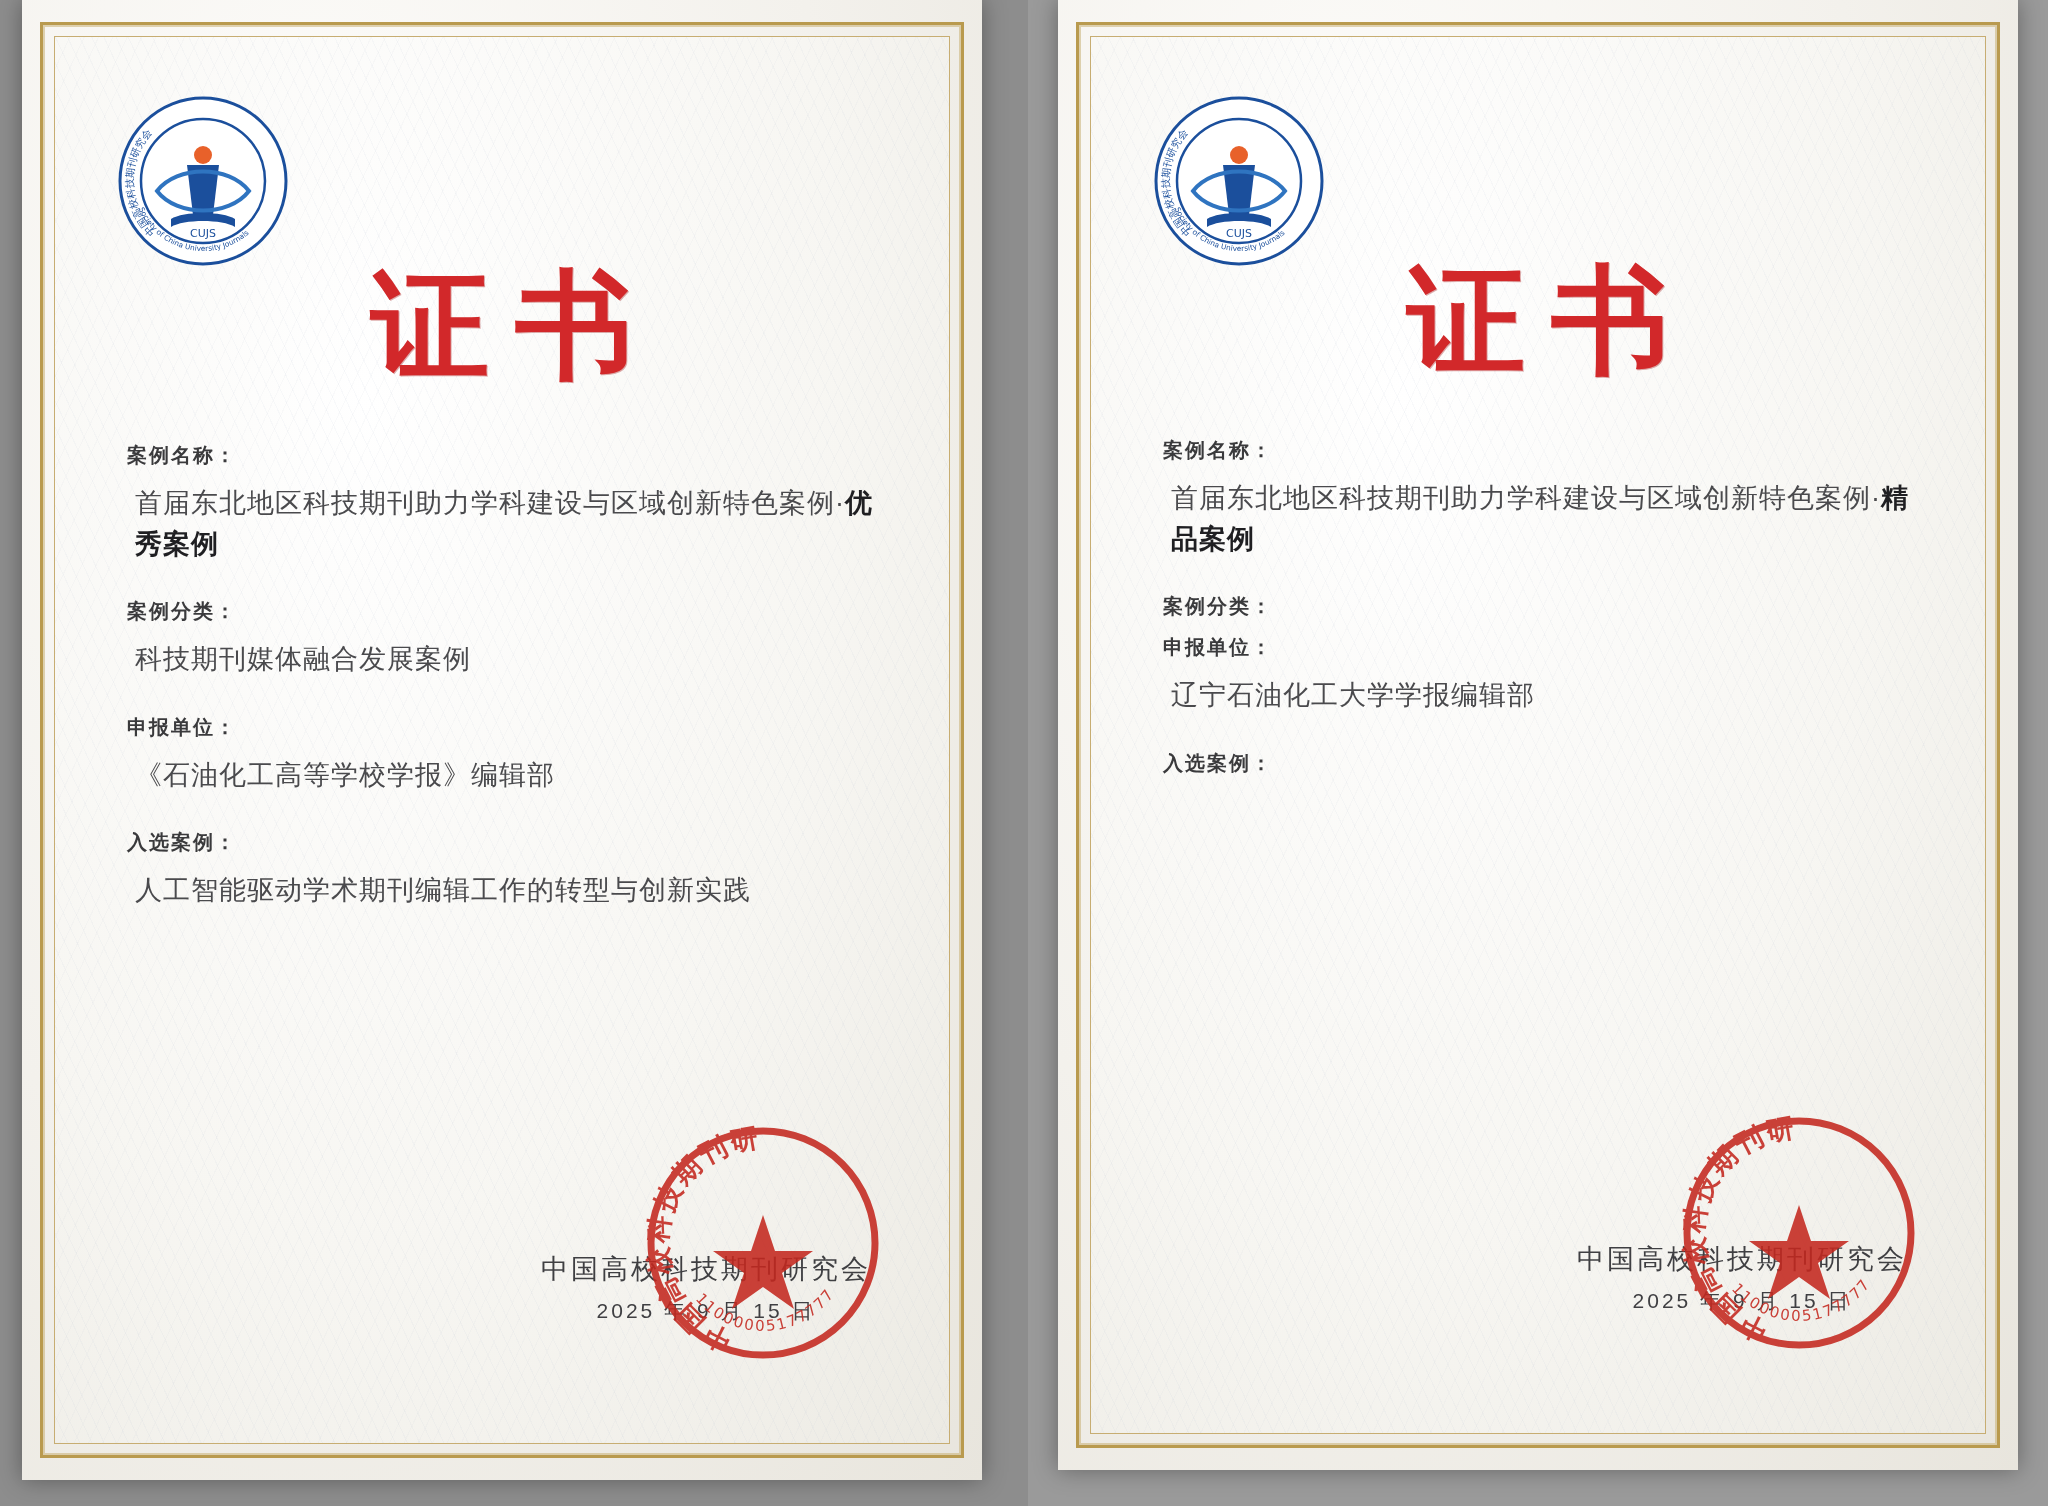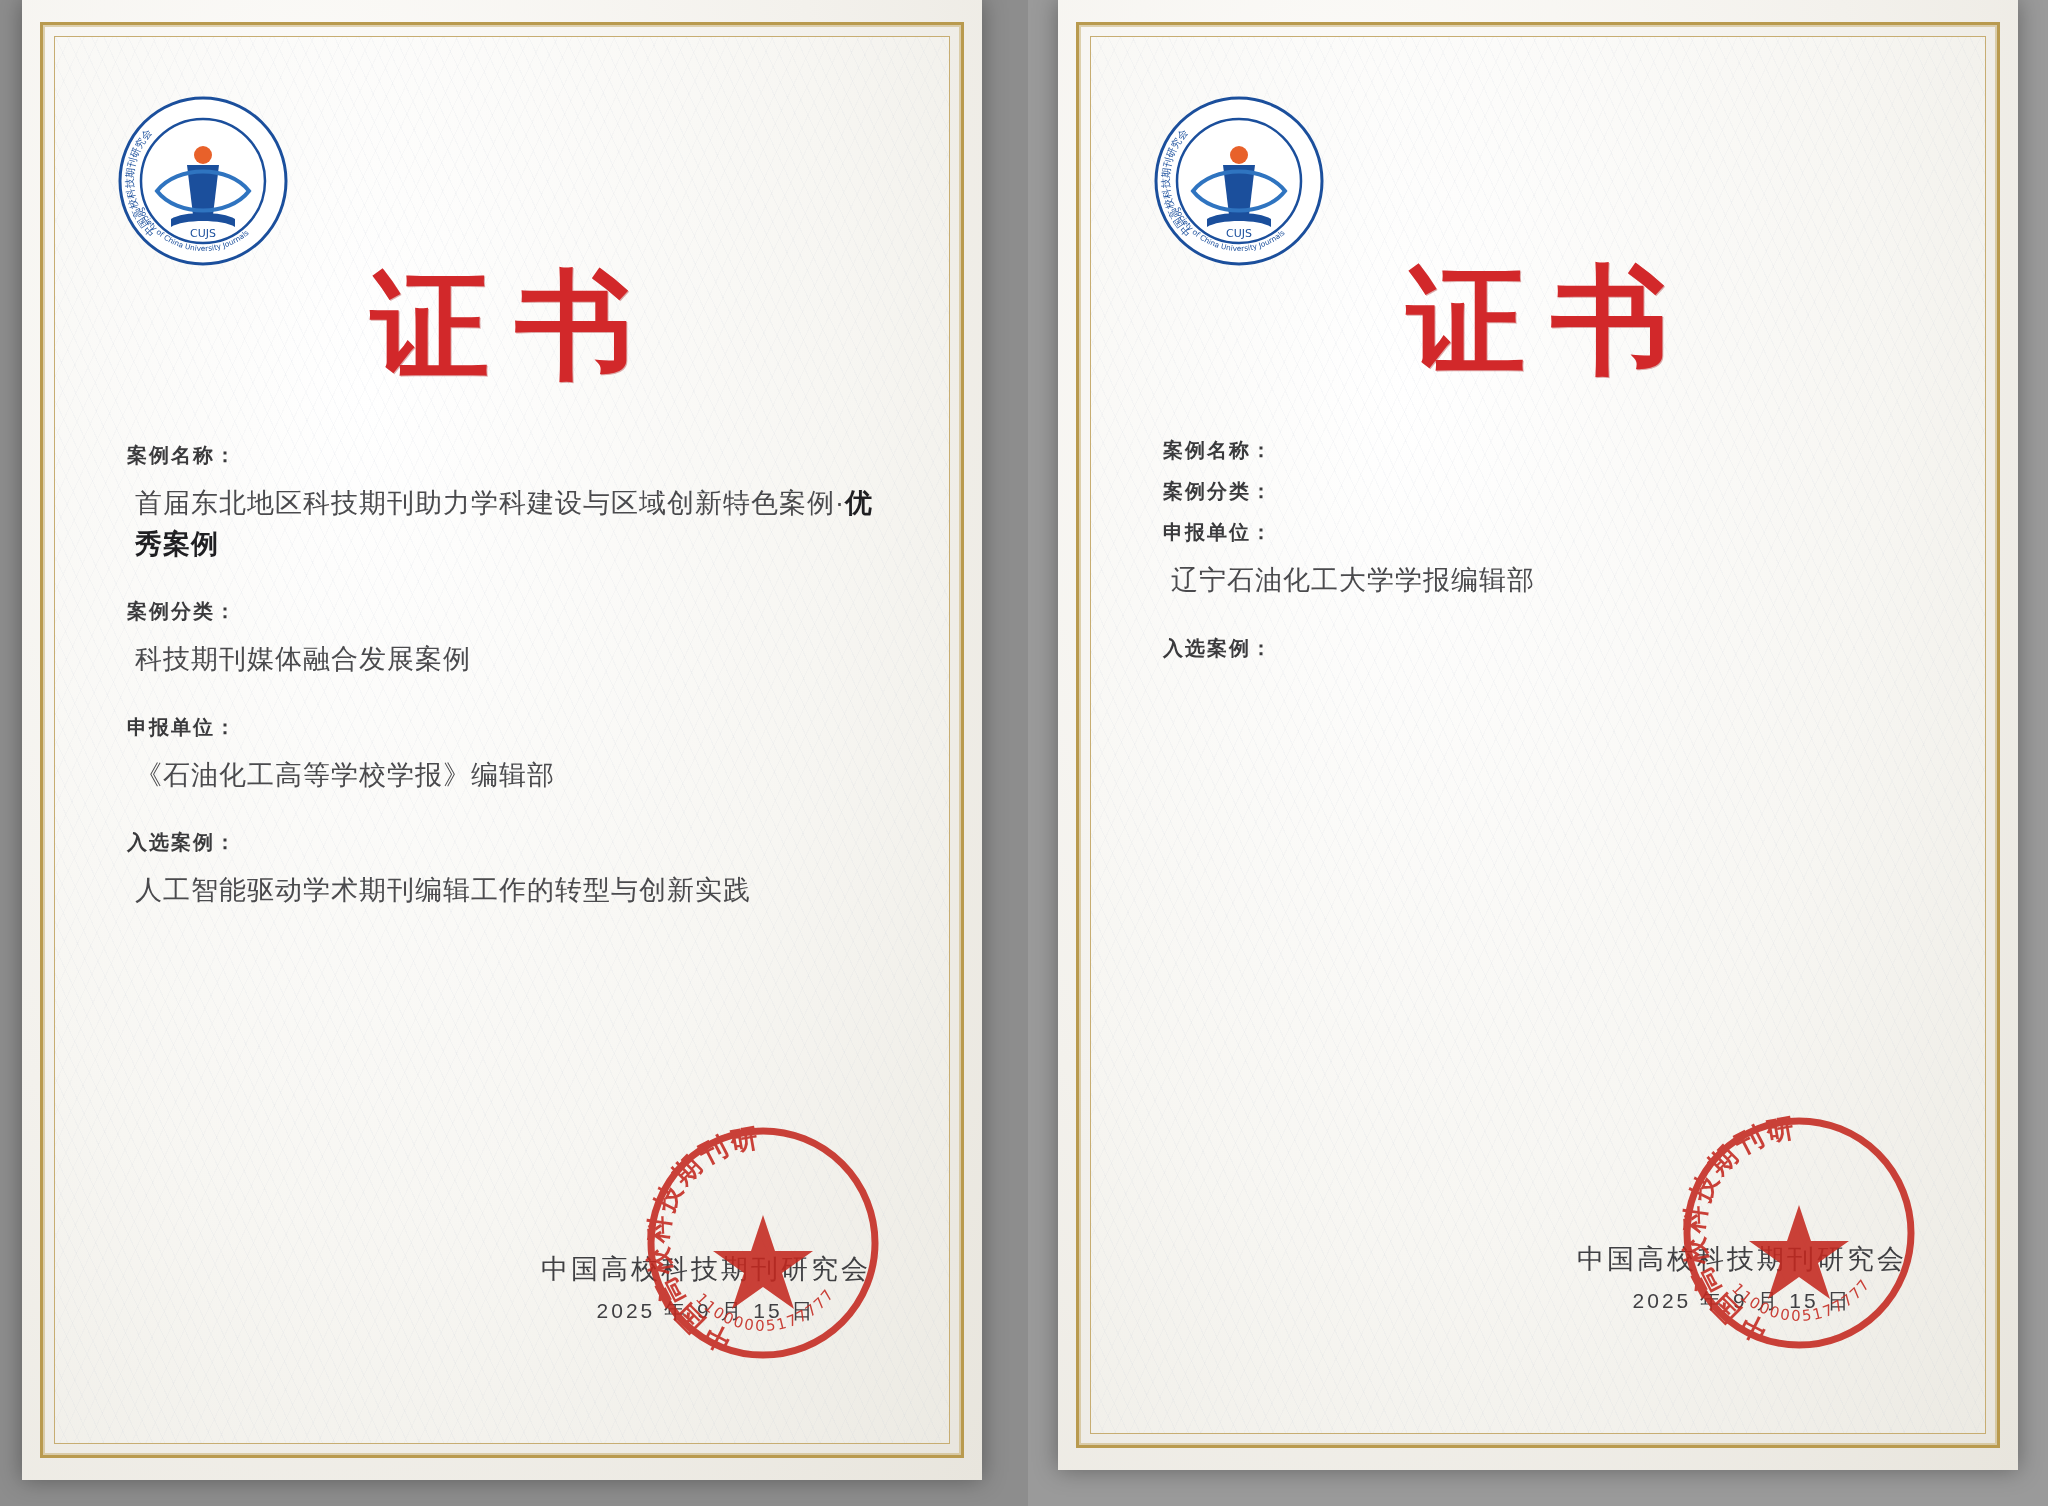--- a/index.html
+++ b/index.html
@@ -202,20 +202,21 @@
             <path d="M54,124 C66,116 106,116 118,124 L118,132 C106,124 66,124 54,132 Z" fill="#1b4f9c"></path>
             <text x="86" y="142" text-anchor="middle" font-size="11" fill="#1b4f9c" font-family="DejaVu Sans, sans-serif">CUJS</text>
           </svg>
         </div>
 
         <div class="title">证书</div>
 
         <div class="fields">
           <div class="field">
             <div class="flabel">案例名称：</div>
+            <div class="fvalue"><span>首届东北地区科技期刊助力学科建设与区域创新特色案例·</span><span class="emph">精品案例</span></div>
           </div>
           <div class="field">
             <div class="flabel">案例分类：</div>
           </div>
           <div class="field">
             <div class="flabel">申报单位：</div>
             <div class="fvalue">辽宁石油化工大学学报编辑部</div>
           </div>
           <div class="field">
             <div class="flabel">入选案例：</div>

